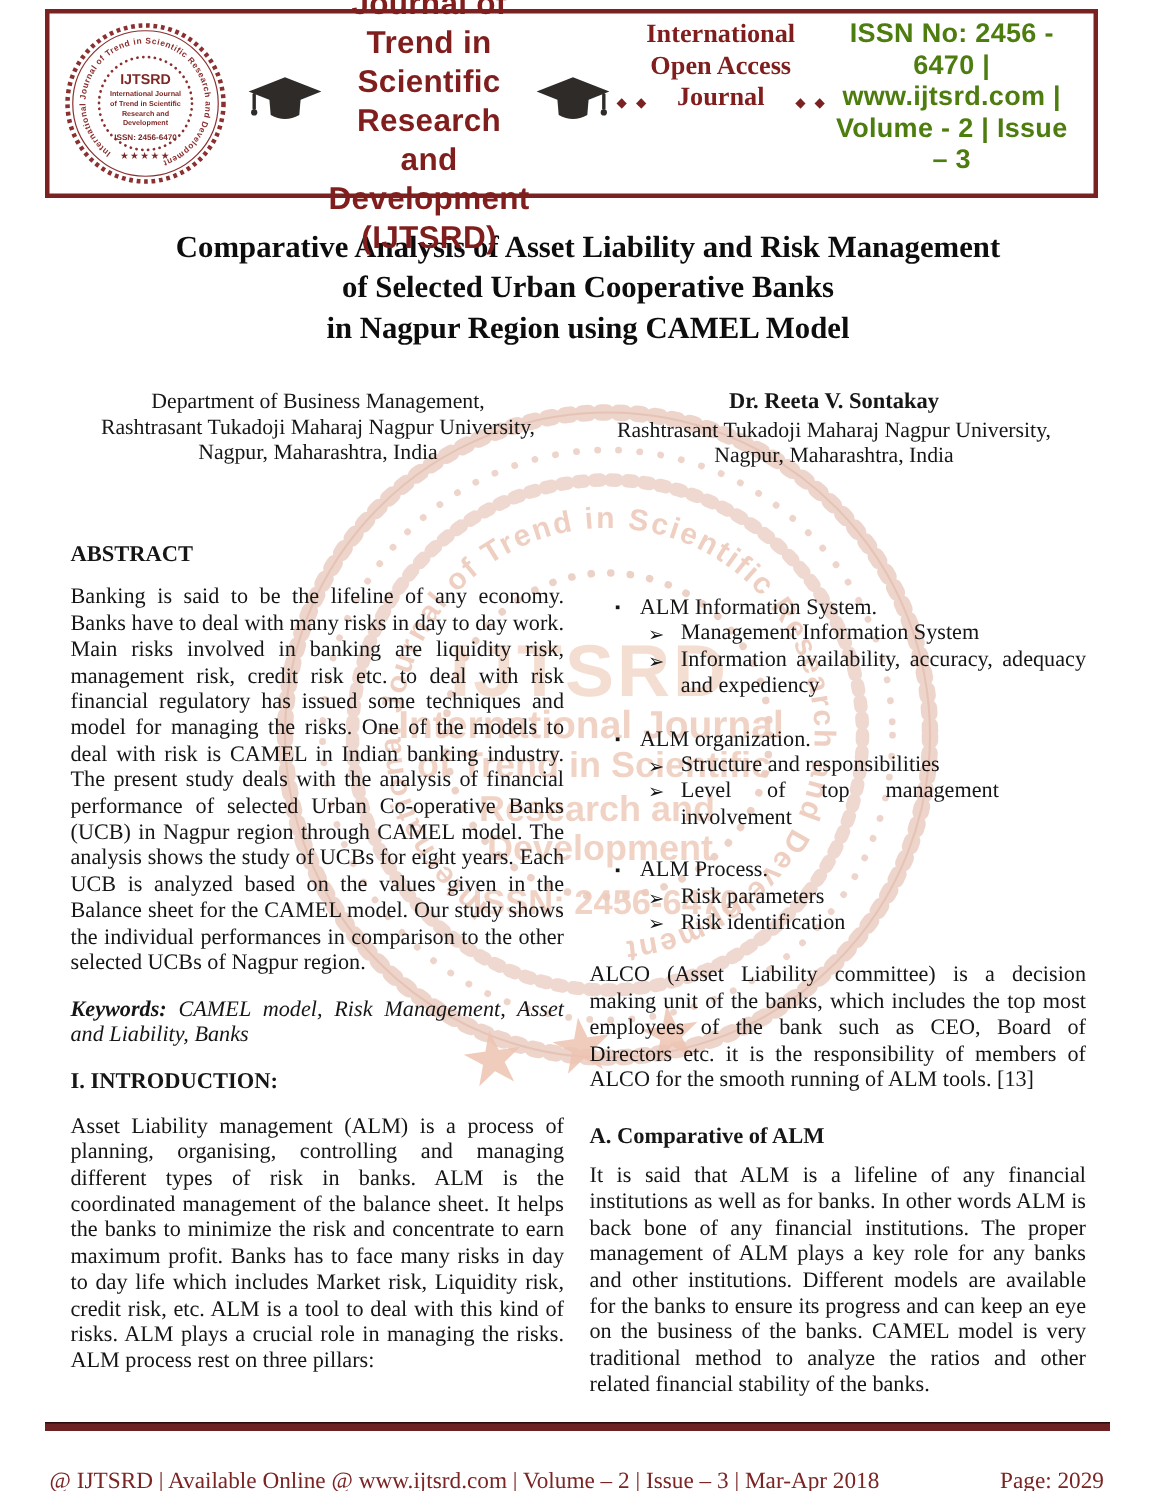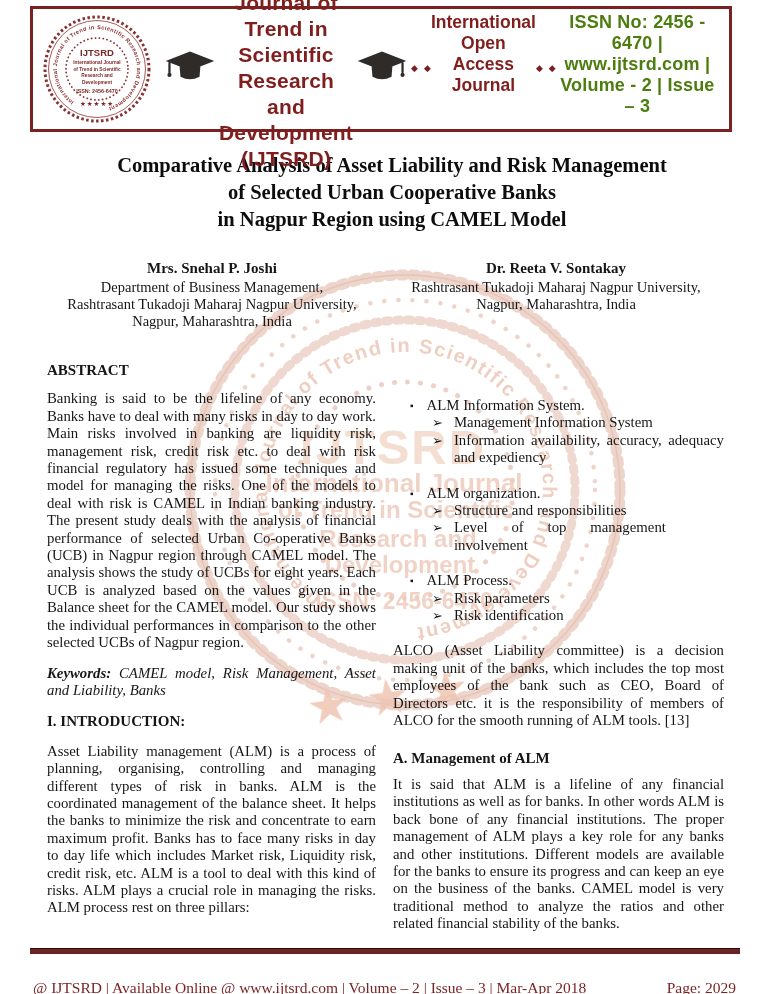--- a/index.html
+++ b/index.html
@@ -14,21 +14,21 @@
   .logo-wrap{width:128px;display:flex;align-items:center;justify-content:center;}
   .hcenter{flex:1;display:flex;flex-direction:row;justify-content:space-between;
            padding:3px 10px 5px 0;}
   .hrow1{display:flex;align-items:center;}
   .htitles{flex:1;text-align:center;font-family:"Liberation Sans",sans-serif;
            font-weight:bold;color:#801e1e;font-size:21px;line-height:26px;letter-spacing:.2px;}
   .cap{width:58px;flex:0 0 58px;display:flex;justify-content:center;}
   .divider{display:flex;align-items:center;color:#7a2222;margin:1px 0;}
   .divider .dl{flex:1;border-top:2px dotted #8a3030;margin:0 3px;height:0;}
   .diamond{font-size:9px;line-height:9px;}
-  .hsub{font-family:Liberation Sans, sans-serif;font-weight:bold;color:#801e1e;
+  .hsub{font-family:Liberation Serif, serif;font-weight:bold;color:#801e1e;
         font-size:17.5px;text-align:center;}
   .hissn{font-family:"Liberation Sans",sans-serif;font-weight:bold;color:#4d7c0f;
          font-size:18px;text-align:center;letter-spacing:.2px;}
 
   
   .ptitle{position:absolute;left:40px;right:24px;top:152px;text-align:center;
           font-weight:bold;font-size:20.5px;line-height:27px;color:#0d0d0d;}
   .authors{position:absolute;left:40px;right:40px;top:260px;display:flex;}
   .author{flex:1;text-align:center;font-size:14.5px;line-height:17px;}
   .aname{font-weight:bold;font-size:15px;margin-bottom:2px;}
@@ -164,21 +164,20 @@
   </header>
 
   <h1 class="ptitle layer" style="margin:0;">
     <div>Comparative Analysis of Asset Liability and Risk Management</div>
     <div>of Selected Urban Cooperative Banks</div>
     <div>in Nagpur Region using CAMEL Model</div>
   </h1>
 
   <div class="authors layer">
     <div class="author">
-      <div class="aname">Mrs. Snehal P.  Joshi</div>
       <div>Department of Business Management,</div>
       <div>Rashtrasant Tukadoji Maharaj Nagpur University,</div>
       <div>Nagpur, Maharashtra, India</div>
     </div>
     <div class="author">
       <div class="aname">Dr. Reeta V. Sontakay</div>
       <div>Rashtrasant Tukadoji Maharaj Nagpur University,</div>
       <div>Nagpur, Maharashtra, India</div>
     </div>
   </div>
@@ -235,21 +234,21 @@
         <span class="arrow">➢</span>
         <span class="it">Risk parameters</span>
       </div>
       <div class="g-item">
         <span class="arrow">➢</span>
         <span class="it">Risk identification</span>
       </div>
     </div>
 
     <p class="alco" style="margin:12px 0 0 0;">ALCO (Asset Liability committee) is a decision making unit of the banks, which includes the top most employees of the bank such as CEO, Board of Directors etc. it is the responsibility of members of ALCO for the smooth running of ALM tools. [13]</p>
-    <div class="shead mt-imph">A. Management of ALM</div>
+    <div class="shead mt-imph">A. Comparative of ALM</div>
     <p class="mt-impp" style="margin:9px 0 0 0;">It is said that ALM is a lifeline of any financial institutions as well as for banks. In other words ALM is back bone of any financial institutions. The proper management of ALM plays a key role for any banks and other institutions. Different models are available for the banks to ensure its progress and can keep an eye on the business of the banks. CAMEL model is very traditional method to analyze the ratios and other related financial stability of the banks.</p>
   </section>
 
   <div class="frule"></div>
   <div class="ftext">
     <span>@ IJTSRD  |  Available Online @ www.ijtsrd.com |  Volume – 2  |  Issue – 3  | Mar-Apr 2018</span>
     <span>Page: 2029</span>
   </div>
 
 </div>

